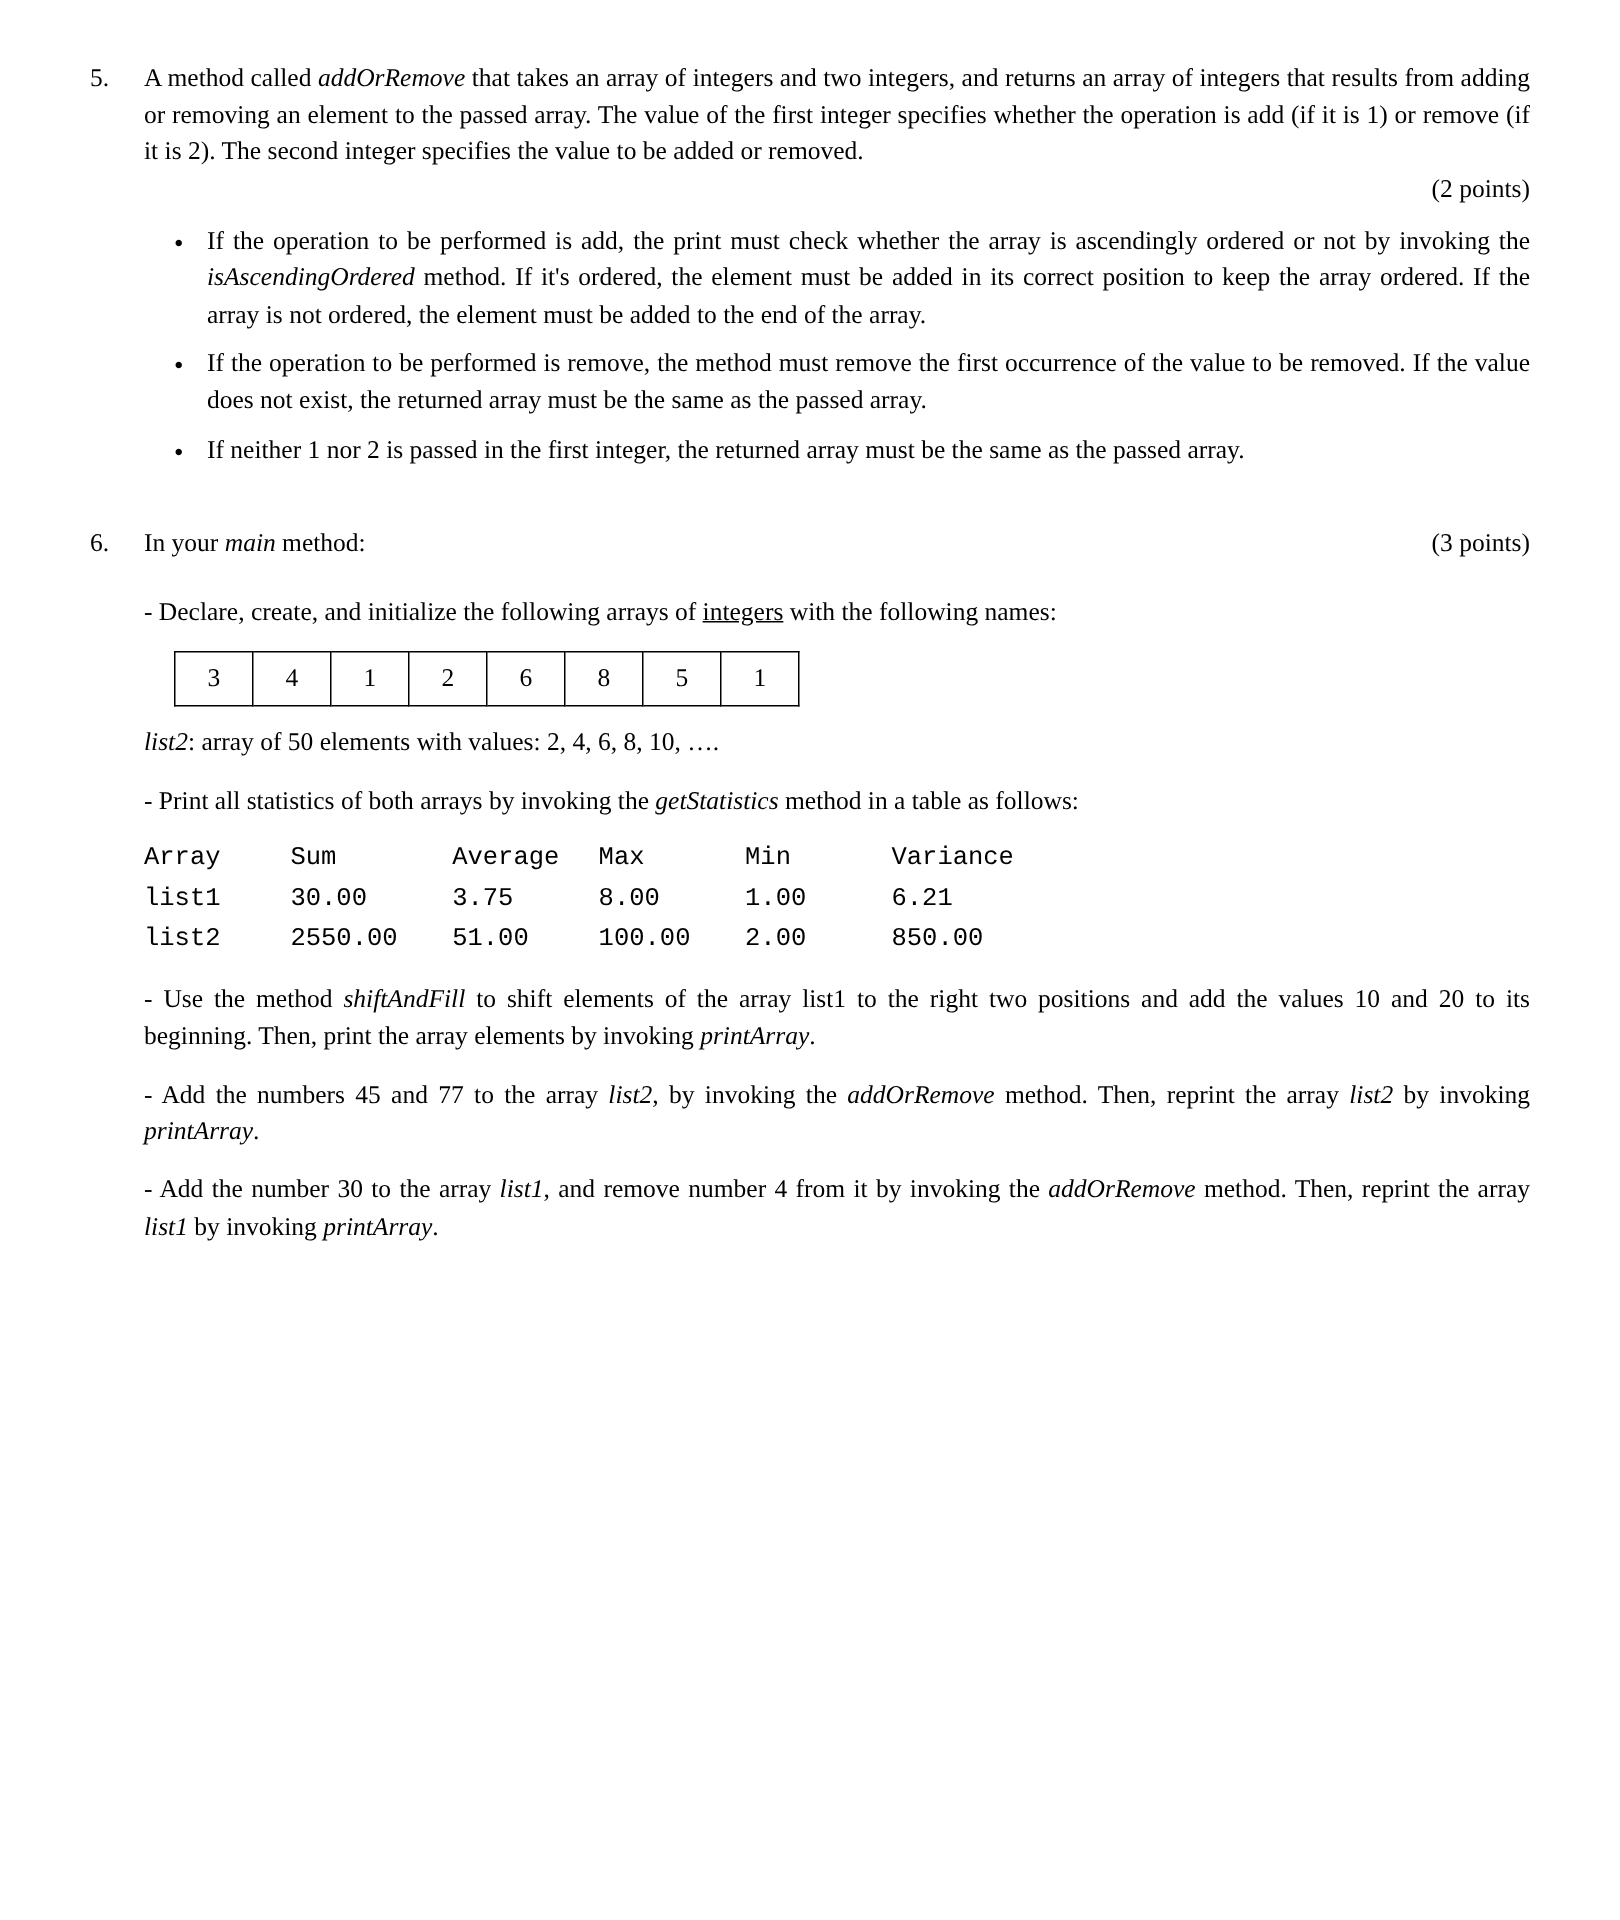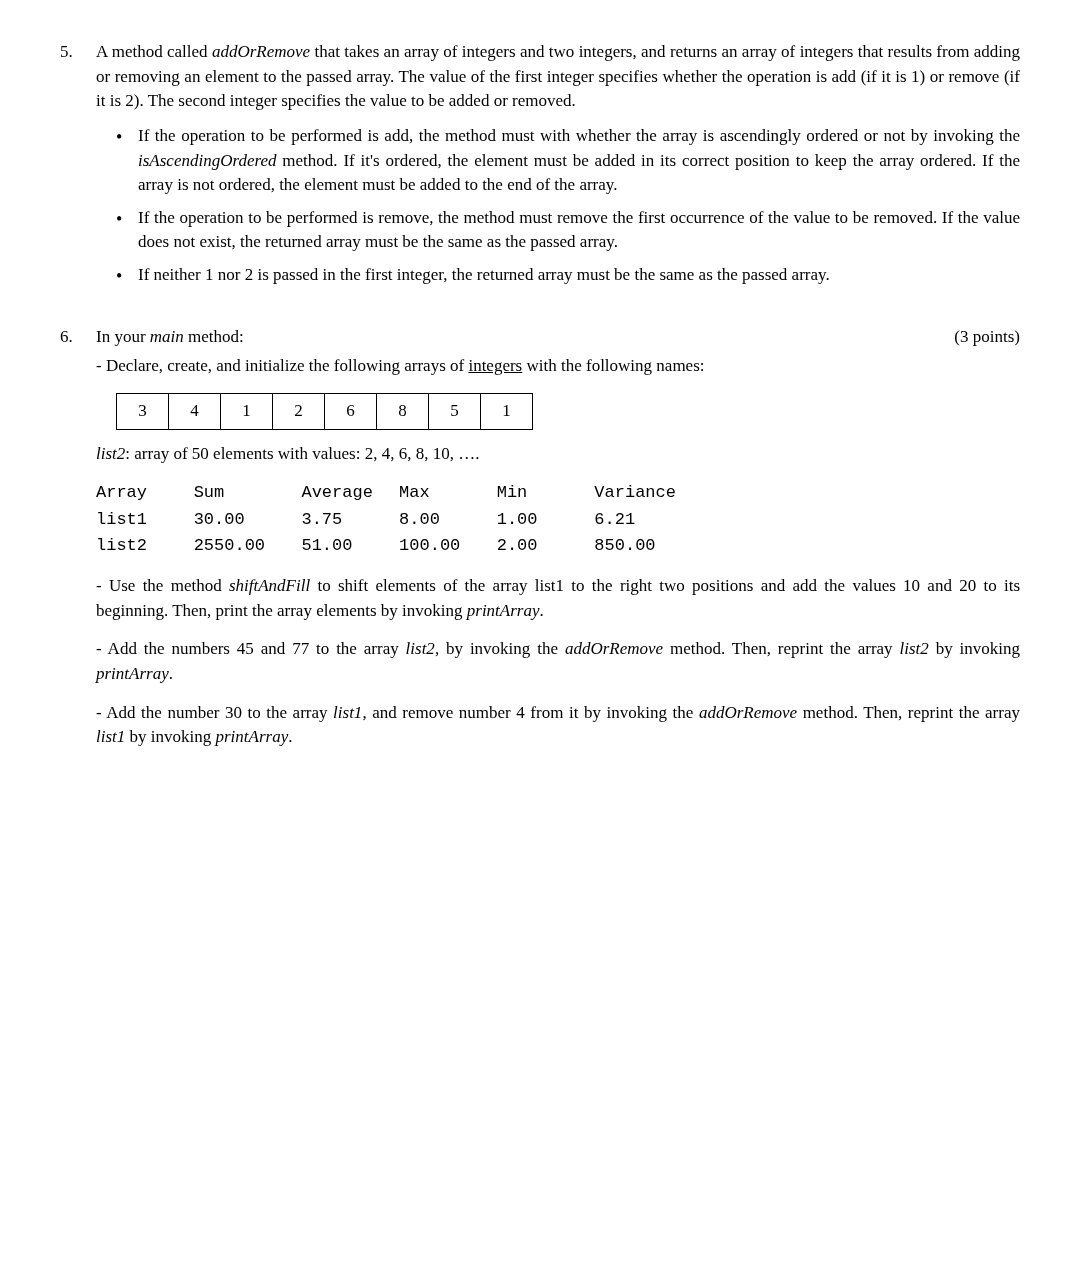--- a/index.html
+++ b/index.html
@@ -76,21 +76,21 @@
     }
 
     em {
       font-style: italic;
     }
 
     .q6-intro {
       display: flex;
       justify-content: space-between;
       align-items: flex-end;
-      margin-bottom: 4px;
+      margin-bottom: 21px;
     }
 
     .q6-intro-text {
       flex: 1;
     }
 
     .q6-points {
       white-space: nowrap;
       margin-left: 20px;
     }
@@ -149,26 +149,27 @@
 <body>
 
 <div class="content-wrapper">
 
   <div class="question-block">
     <div class="question-header">
       <span class="question-number">5.</span>
       <div class="question-body">
         <div class="question-text">
           <span>A method called </span><em>addOrRemove</em><span> that takes an array of integers and two integers, and returns an array of integers that results from adding or removing an element to the passed array. The value of the first integer specifies whether the operation is add (if it is 1) or remove (if it is 2). The second integer specifies the value to be added or removed.</span>
+          <div class="points-right">(2 points)</div>
         </div>
         <ul class="bullet-list">
           <li>
             <span class="bullet-dot">•</span>
             <span class="bullet-text">
-              <span>If the operation to be performed is add, the method must with whether the array is ascendingly ordered or not by invoking the </span><em>isAscendingOrdered</em><span> method. If it's ordered, the element must be added in its correct position to keep the array ordered. If the array is not ordered, the element must be added to the end of the array.</span>
+              <span>If the operation to be performed is add, the print must check whether the array is ascendingly ordered or not by invoking the </span><em>isAscendingOrdered</em><span> method. If it's ordered, the element must be added in its correct position to keep the array ordered. If the array is not ordered, the element must be added to the end of the array.</span>
             </span>
           </li>
           <li>
             <span class="bullet-dot">•</span>
             <span class="bullet-text">If the operation to be performed is remove, the method must remove the first occurrence of the value to be removed. If the value does not exist, the returned array must be the same as the passed array.</span>
           </li>
           <li>
             <span class="bullet-dot">•</span>
             <span class="bullet-text">If neither 1 nor 2 is passed in the first integer, the returned array must be the same as the passed array.</span>
           </li>
@@ -208,20 +209,23 @@
             </tr>
           </tbody>
             </table>
         </div>
 
         <div class="sub-section">
           <em>list2</em><span>: array of 50 elements with values: 2, 4, 6, 8, 10, ….</span>
         </div>
 
 
+        <div class="dash-section">
+          <span>- Print all statistics of both arrays by invoking the </span><em>getStatistics</em><span> method in a table as follows:</span>
+        </div>
 
         <table class="stats-table">
           <tbody>
               <tr>
             <td>Array&nbsp;&nbsp;&nbsp;</td>
             <td>Sum&nbsp;&nbsp;&nbsp;&nbsp;&nbsp;&nbsp;</td>
             <td>Average&nbsp;</td>
             <td>Max&nbsp;&nbsp;&nbsp;&nbsp;&nbsp;</td>
             <td>Min&nbsp;&nbsp;&nbsp;&nbsp;&nbsp;</td>
             <td>Variance</td>

